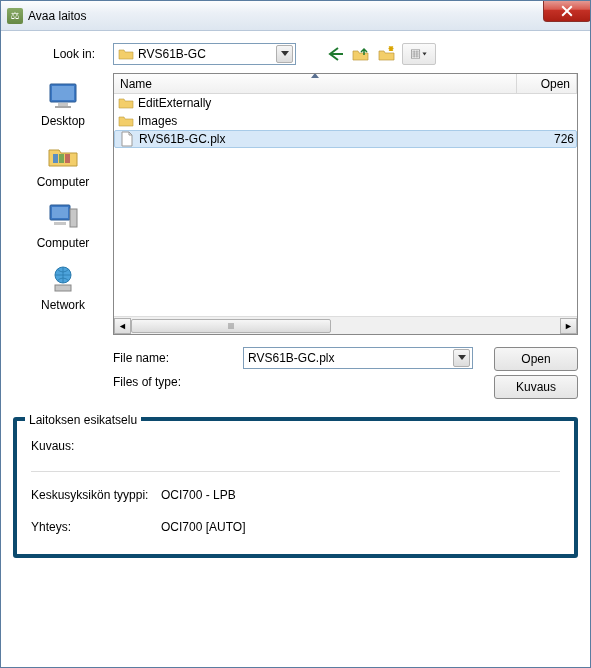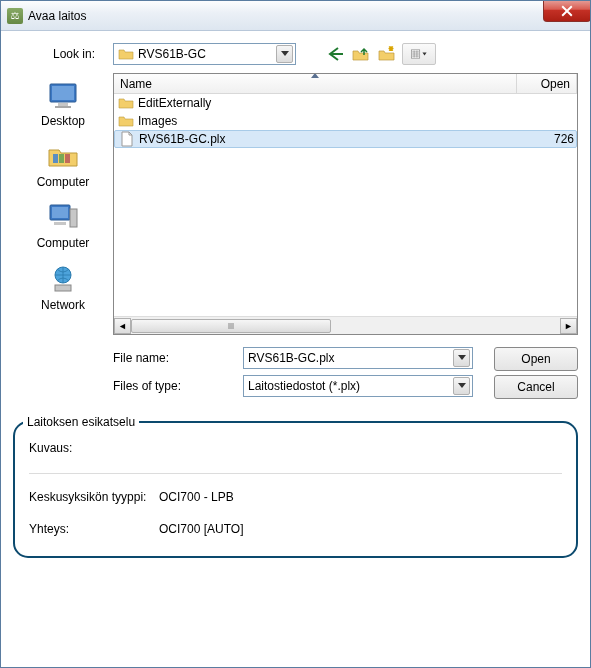--- a/index.html
+++ b/index.html
@@ -143,22 +143,22 @@
   .btn {
     width:84px;height:24px;
     background:linear-gradient(#f6f6f6,#e4e4e4);
     border:1px solid #888;
     border-radius:3px;
     display:flex;align-items:center;justify-content:center;
     cursor:default;
   }
   .groupbox {
     margin: 18px 0 0 0;
-    border:2px solid #0c4a6e;
-    border-radius:15px;
+    border:4px solid #0c4a6e;
+    border-radius:3px;
     padding: 18px 14px 14px 14px;
     position:relative;
   }
   .groupbox .legend {
     position:absolute; top:-8px; left:8px;
     background:#fff; padding:0 4px;
   }
   .gb-row { display:flex; margin-bottom:18px;}
   .gb-row .glbl { width:130px;}
   .gb-sep { border-top:1px solid #dcdcdc; margin:6px 0 16px 0;}
@@ -338,36 +338,28 @@
           <span class="txt">RVS61B-GC.plx</span>
           <span class="dd-btn">
               <svg width="8" height="6" viewBox="0 0 8 6">
                 <path d="M0 0 L4 5 L8 0 Z" fill="#333"></path>
               </svg>
             </span>
         </div>
       </div>
       <div class="field-row">
         <div class="flbl">Files of type:</div>
-        <div class="combo">
-          <span class="txt">Laitostiedostot (*.plx)</span>
-          <span class="dd-btn">
-              <svg width="8" height="6" viewBox="0 0 8 6">
-                <path d="M0 0 L4 5 L8 0 Z" fill="#333"></path>
-              </svg>
-            </span>
-        </div>
       </div>
     </div>
     <div class="btn-col">
       <div class="btn">
           <span>Open</span>
         </div>
       <div class="btn">
-          <span>Cancel</span>
+          <span>Kuvaus</span>
         </div>
     </div>
   </div>
 
   <div class="groupbox">
     <div class="legend">Laitoksen esikatselu</div>
     <div class="gb-row">
       <div class="glbl">Kuvaus:</div>
       <div></div>
     </div>

